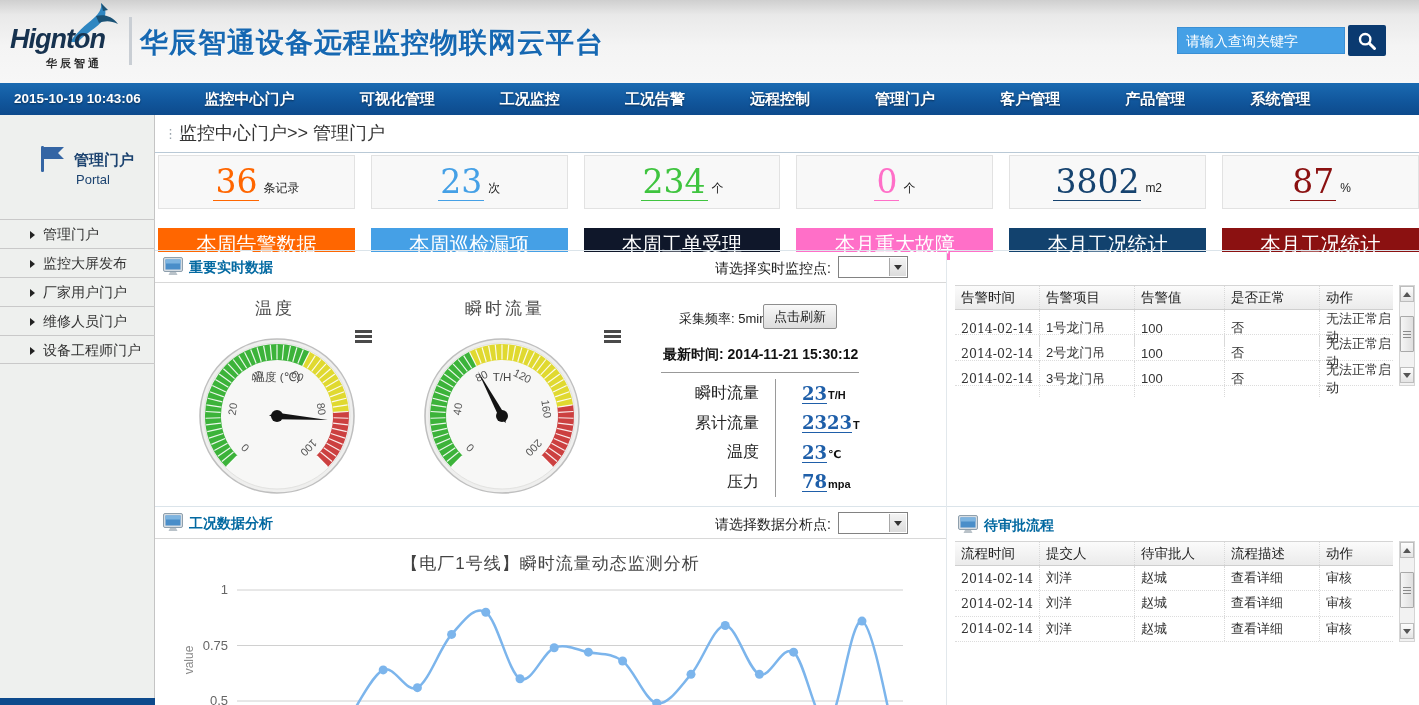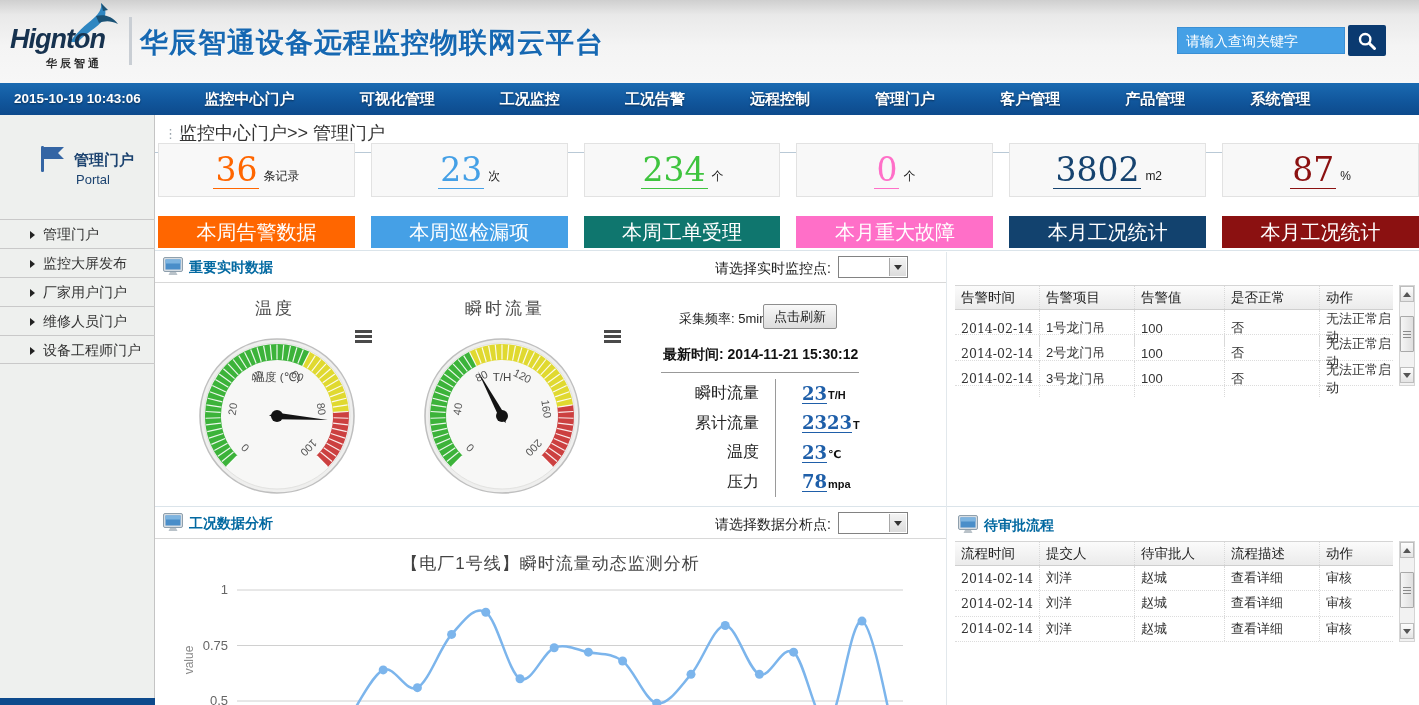--- a/index.html
+++ b/index.html
@@ -43,21 +43,21 @@
   .tri { display:inline-block; width:0; height:0; border-top:4px solid transparent;
     border-bottom:4px solid transparent; border-left:5px solid #222; margin-right:8px; }
   #footer-strip { left:0; top:698px; width:155px; height:7px; background:#0d4a8c; }
 
   
   #breadcrumb { left:155px; top:115px; width:1264px; height:38px; background:#fff; border-bottom:1px solid #b9c9d6; }
   #crumb-icon { left:9px; top:11px; color:#9aa4ac; font-size:13px; letter-spacing:-2px;}
   #crumb-text { left:24px; top:0; line-height:37px; font-size:18px; color:#333; }
 
   
-  #stats { left:155px; top:143px; width:1264px; height:90px; display:flex; gap:16px; padding-left:3px; }
+  #stats { left:155px; top:155px; width:1264px; height:90px; display:flex; gap:16px; padding-left:3px; }
   .card { width:206px; }
   .card-top { height:54px; background:#f8f8f8; border:1px solid #e2e2e2; display:flex;
     align-items:center; justify-content:center; }
   .card-num { font-family:"DejaVu Serif","Liberation Serif",serif; font-size:33px; line-height:36px;
     border-bottom:1px solid currentColor; padding:0 2px; cursor:pointer; }
   .card-unit { font-size:12px; color:#222; margin-left:4px; margin-top:12px; }
   .card-band { height:32px; line-height:32px; text-align:center; color:#fff; font-size:20px; margin-top:19px;}
 
   
   .panel { background:#fff; }
@@ -201,21 +201,21 @@
         <span class="card-num" style="color: rgb(69, 160, 230);">23</span>
         <span class="card-unit">次</span>
       </div>
     <div class="card-band" style="background-color: rgb(69, 160, 230);">本周巡检漏项</div>
   </div>
   <div class="card">
     <div class="card-top">
         <span class="card-num" style="color: rgb(63, 196, 63);">234</span>
         <span class="card-unit">个</span>
       </div>
-    <div class="card-band" style="background-color: #0f766e;">本周工单受理</div>
+    <div class="card-band" style="background-color: #0f172a;">本周工单受理</div>
   </div>
   <div class="card">
     <div class="card-top">
         <span class="card-num" style="color: rgb(255, 111, 200);">0</span>
         <span class="card-unit">个</span>
       </div>
     <div class="card-band" style="background-color: rgb(255, 111, 200);">本月重大故障</div>
   </div>
   <div class="card">
     <div class="card-top">

